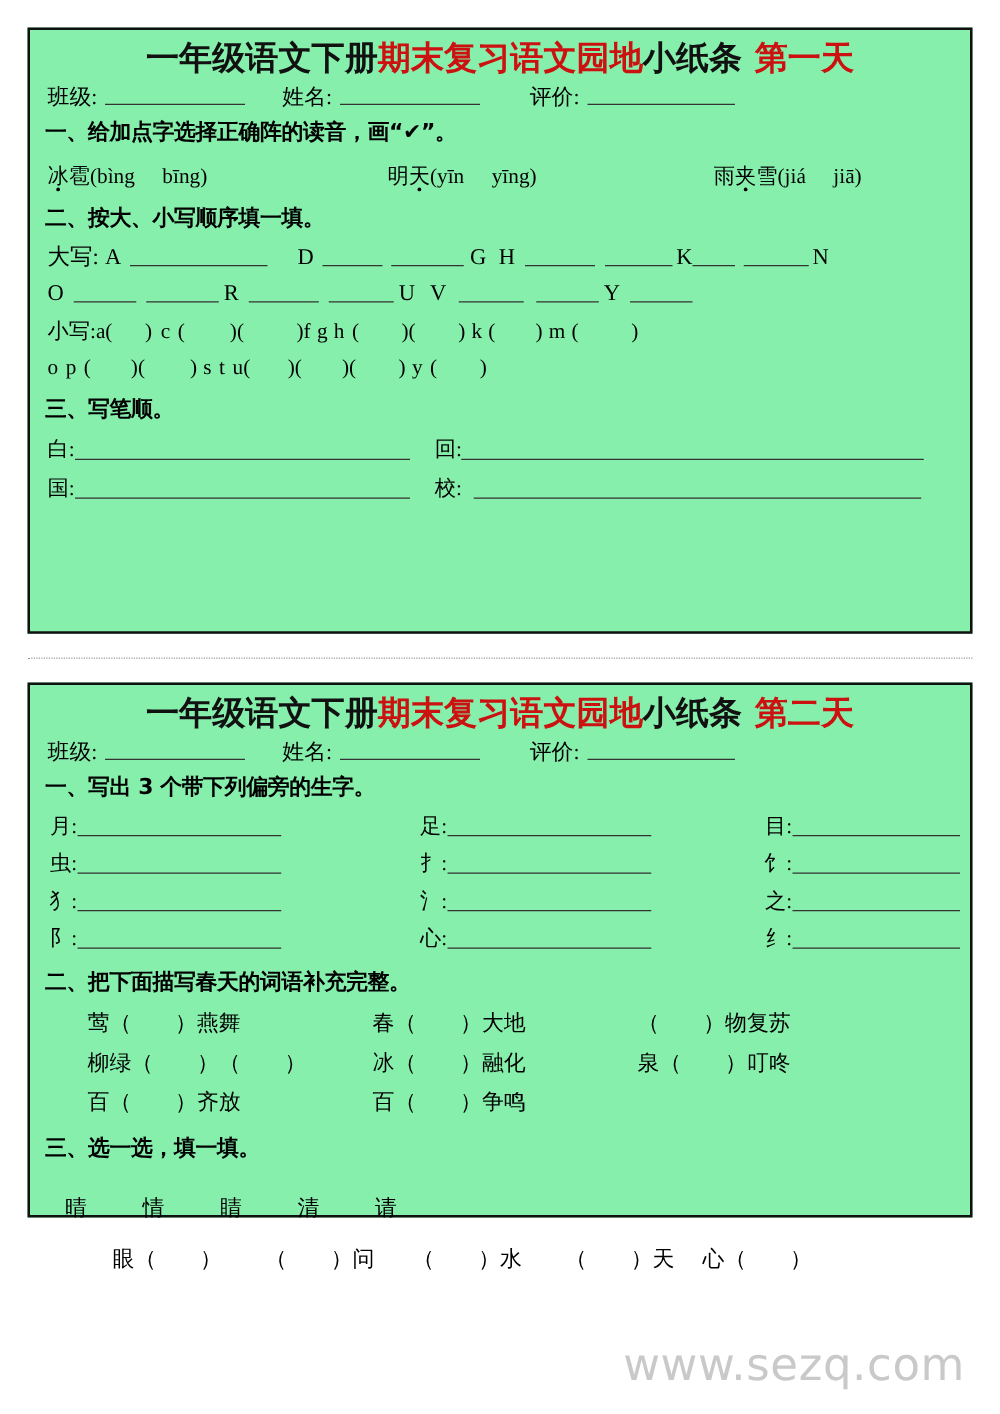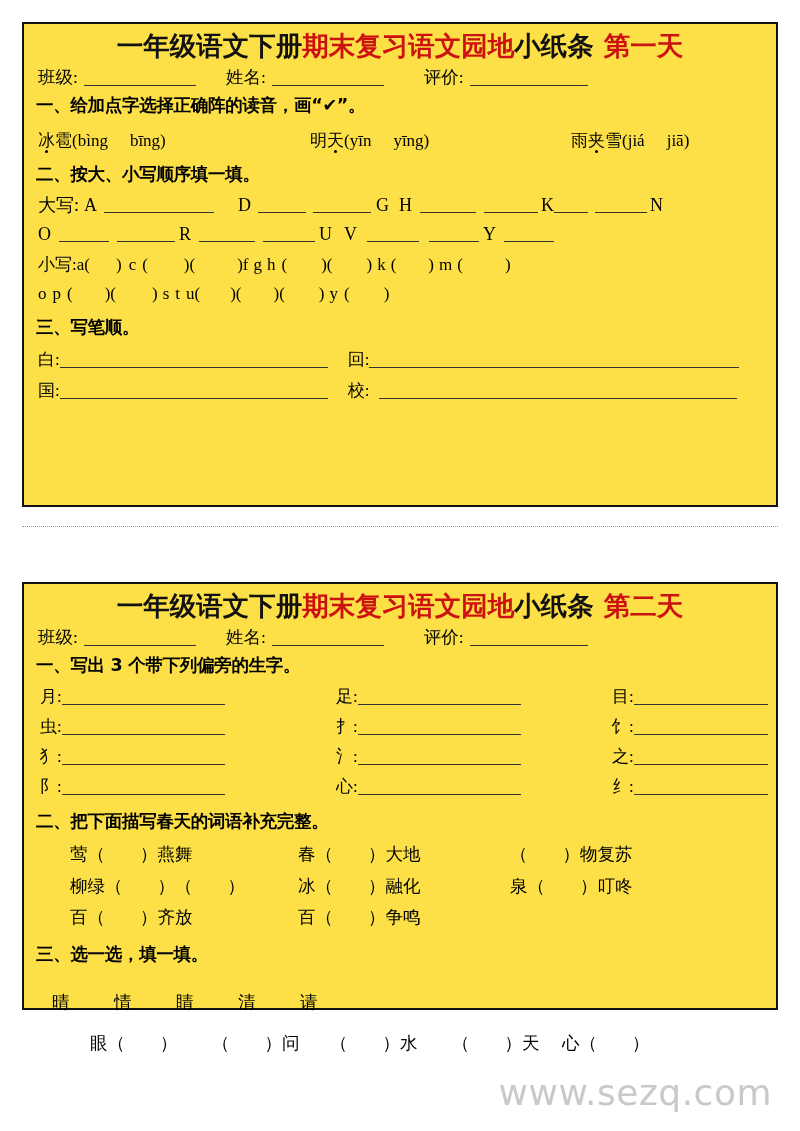--- a/index.html
+++ b/index.html
@@ -12,24 +12,24 @@
     overflow:hidden;
   }
   .page{position:relative;width:800px;height:1131px;}
 
   
   .sheet{
     position:absolute;
     left:22px;right:22px;
     border:2px solid #111;
     box-sizing:border-box;
-    background:#fde047;
+    background:#86efac;
   }
   #sheet-1{top:22px;height:485px;}
-  #sheet-2{top:582px;height:428px;}
+  #sheet-2{top:546px;height:428px;}
 
   .divider{
     position:absolute;left:22px;right:22px;top:526px;
     border-top:1px dotted #9a9a9a;height:0;
   }
 
   
   .title{
     text-align:center;
     font-size:26.5px;
@@ -40,21 +40,21 @@
     line-height:1.28;
     white-space:nowrap;
   }
   .title .blk{color:#111;}
   .title .red{color:#CC1111;}
   .title .day{color:#CC1111;margin-left:10px;}
 
   
   .inforow{
     display:flex;
-    align-items:center;
+    align-items:flex-start;
     font-size:17.5px;
     padding:4px 0 0 14px;
     line-height:1.1;
   }
   .inforow .lbl{white-space:nowrap;}
   .inforow .blank{
     display:inline-block;
     border-bottom:1.6px solid #333;
     height:15px;
   }

